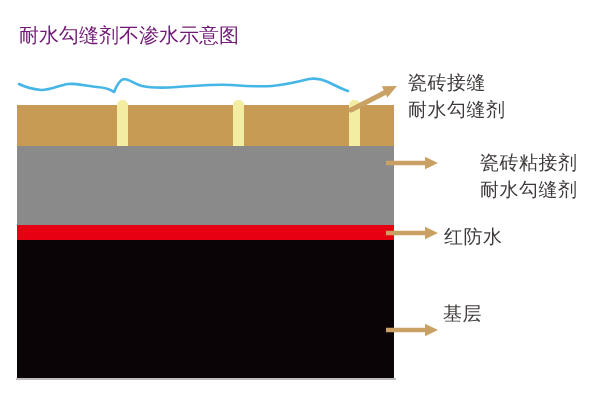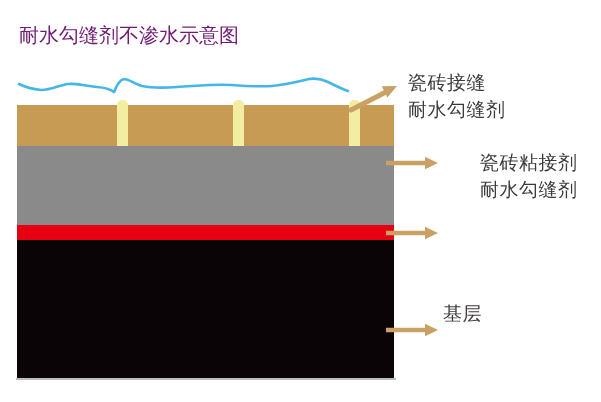--- a/index.html
+++ b/index.html
@@ -104,18 +104,21 @@
   <div class="anno anno-1">
     <div>瓷砖接缝</div>
     <div>耐水勾缝剂</div>
   </div>
 
   <div class="anno anno-2">
     <div>瓷砖粘接剂</div>
     <div>耐水勾缝剂</div>
   </div>
 
+  <div class="anno anno-3">
+    <div>红防水</div>
+  </div>
 
   <div class="anno anno-4">
     <div>基层</div>
   </div>
 
 </div>
 
 </body></html>

